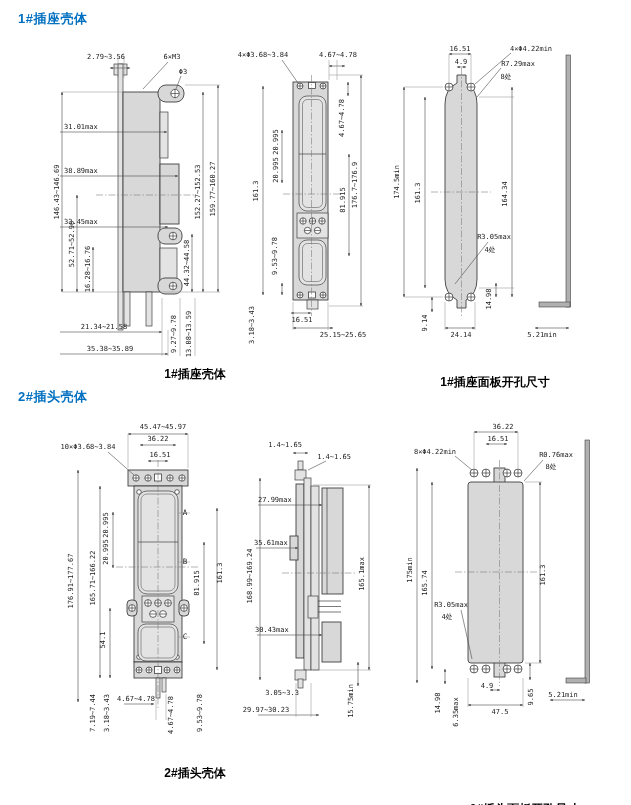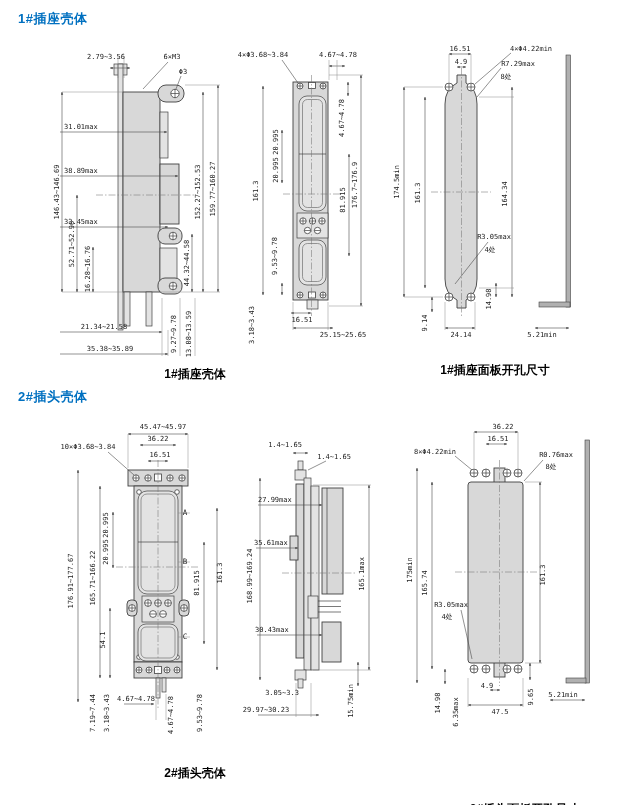--- a/index.html
+++ b/index.html
@@ -238,21 +238,21 @@
     <text class="dim" x="101" y="199" text-anchor="middle">R3.05max</text>
     <text class="dim" x="97" y="212" text-anchor="middle">4处</text>
     <text class="dim" x="98" y="259" text-anchor="middle" transform="rotate(-90 98 259)">14.98</text>
     <text class="dim" x="34" y="283" text-anchor="middle" transform="rotate(-90 34 283)">9.14</text>
     <text class="dim" x="68" y="297" text-anchor="middle">24.14</text>
     <text class="dim" x="149" y="297" text-anchor="middle">5.21min</text>
   </g>
 </svg>
 
 <div class="cap" style="left:130px;top:366px;width:130px;">1#插座壳体</div>
-<div class="cap" style="left:405px;top:362px;width:180px;text-align:center;">1#插座面板开孔尺寸</div>
+<div class="cap" style="left:405px;top:374px;width:180px;text-align:center;">1#插座面板开孔尺寸</div>
 
 <div class="sec-title" style="left:18px;top:388px;">2#插头壳体</div>
 
 <svg style="left:58px;top:412px;" width="180" height="340" viewBox="0 0 180 340">
   <defs>
       <marker id="a4" viewBox="0 0 10 10" refX="9" refY="5" markerWidth="5" markerHeight="5" orient="auto-start-reverse">
         <path d="M0,1L10,5L0,9z" fill="#4a4a4a"></path>
       </marker>
     </defs>
   <g>

